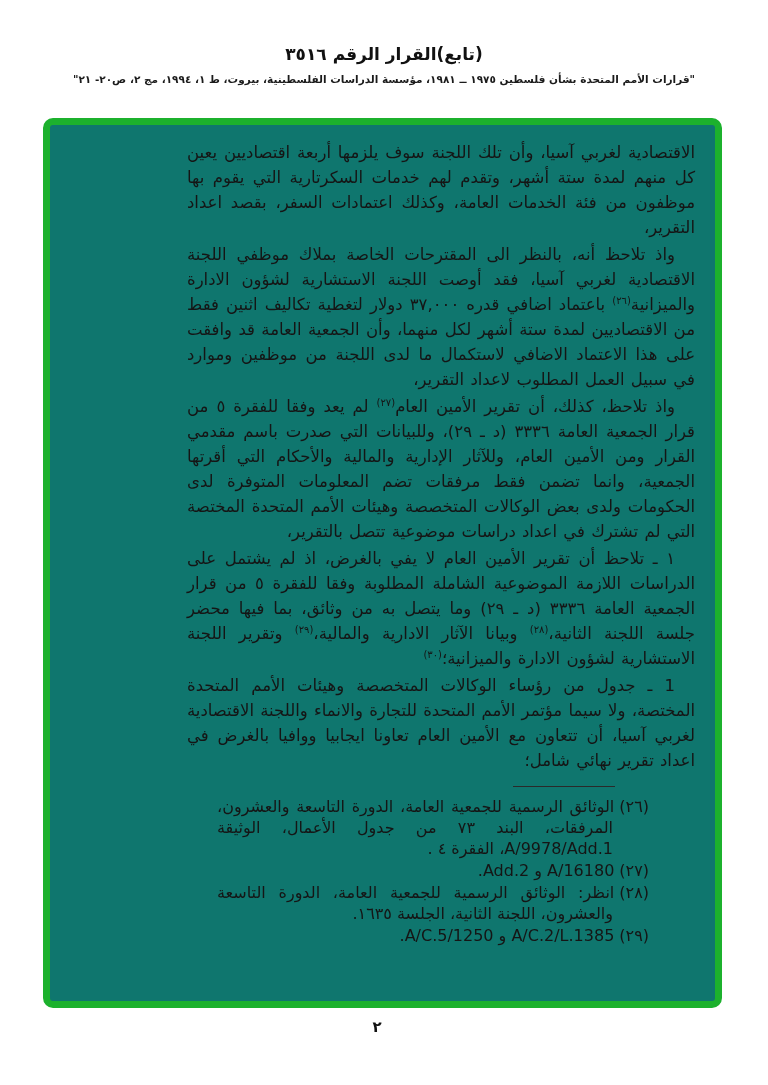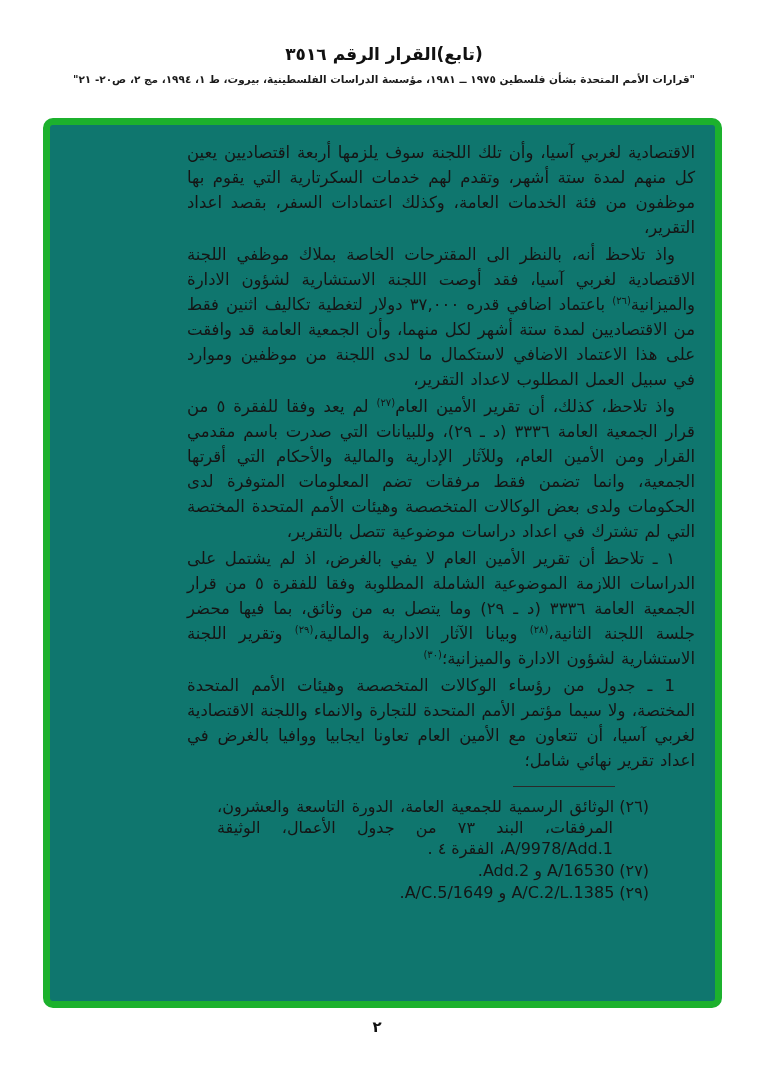--- a/index.html
+++ b/index.html
@@ -82,20 +82,21 @@
     <p class="para indent"><span class="seg-b">واذ تلاحظ، كذلك،</span><span> أن تقرير الأمين العام</span><sup class="fn-ref">(٢٧)</sup><span> لم يعد وفقا للفقرة ٥ من قرار الجمعية العامة ٣٣٣٦ (د ـ ٢٩)، وللبيانات التي صدرت باسم مقدمي القرار ومن الأمين العام، وللآثار الإدارية والمالية والأحكام التي أقرتها الجمعية، وانما تضمن فقط مرفقات تضم المعلومات المتوفرة لدى الحكومات ولدى بعض الوكالات المتخصصة وهيئات الأمم المتحدة المختصة التي لم تشترك في اعداد دراسات موضوعية تتصل بالتقرير،</span></p>
 
     <p class="para indent"><span>١ ـ </span><span class="seg-b">تلاحظ</span><span> أن تقرير الأمين العام لا يفي بالغرض، اذ لم يشتمل على الدراسات اللازمة الموضوعية الشاملة المطلوبة وفقا للفقرة ٥ من قرار الجمعية العامة ٣٣٣٦ (د ـ ٢٩) وما يتصل به من وثائق، بما فيها محضر جلسة اللجنة الثانية،</span><sup class="fn-ref">(٢٨)</sup><span> وبيانا الآثار الادارية والمالية،</span><sup class="fn-ref">(٢٩)</sup><span> وتقرير اللجنة الاستشارية لشؤون الادارة والميزانية؛</span><sup class="fn-ref">(٣٠)</sup></p>
 
     <p class="para indent"><span>1 ـ </span><span class="seg-b">جدول</span><span> من رؤساء الوكالات المتخصصة وهيئات الأمم المتحدة المختصة، ولا سيما مؤتمر الأمم المتحدة للتجارة والانماء واللجنة الاقتصادية لغربي آسيا، أن تتعاون مع الأمين العام تعاونا ايجابيا ووافيا بالغرض في اعداد تقرير نهائي شامل؛</span></p>
 
     <div class="fn-sep"></div>
 
     <div class="footnotes">
       <p class="footnote"><span class="fn-marker">(٢٦)</span><span>الوثائق الرسمية للجمعية العامة، الدورة التاسعة والعشرون، المرفقات، البند ٧٣ من جدول الأعمال، الوثيقة A/9978/Add.1، الفقرة ٤ .</span></p>
-      <p class="footnote"><span class="fn-marker">(٢٧)</span><span>A/16530 و Add.2.</span></p>
-      <p class="footnote"><span class="fn-marker">(٢٩)</span><span>A/C.2/L.1385 و A/C.5/1649.</span></p>
+      <p class="footnote"><span class="fn-marker">(٢٧)</span><span>A/16180 و Add.2.</span></p>
+      <p class="footnote"><span class="fn-marker">(٢٨)</span><span>انظر: الوثائق الرسمية للجمعية العامة، الدورة التاسعة والعشرون، اللجنة الثانية، الجلسة ١٦٣٥.</span></p>
+      <p class="footnote"><span class="fn-marker">(٢٩)</span><span>A/C.2/L.1385 و A/C.5/1250.</span></p>
     </div>
 
   </div>
 </div>
 
 <div class="page-num">٢</div>
 
 </body></html>

